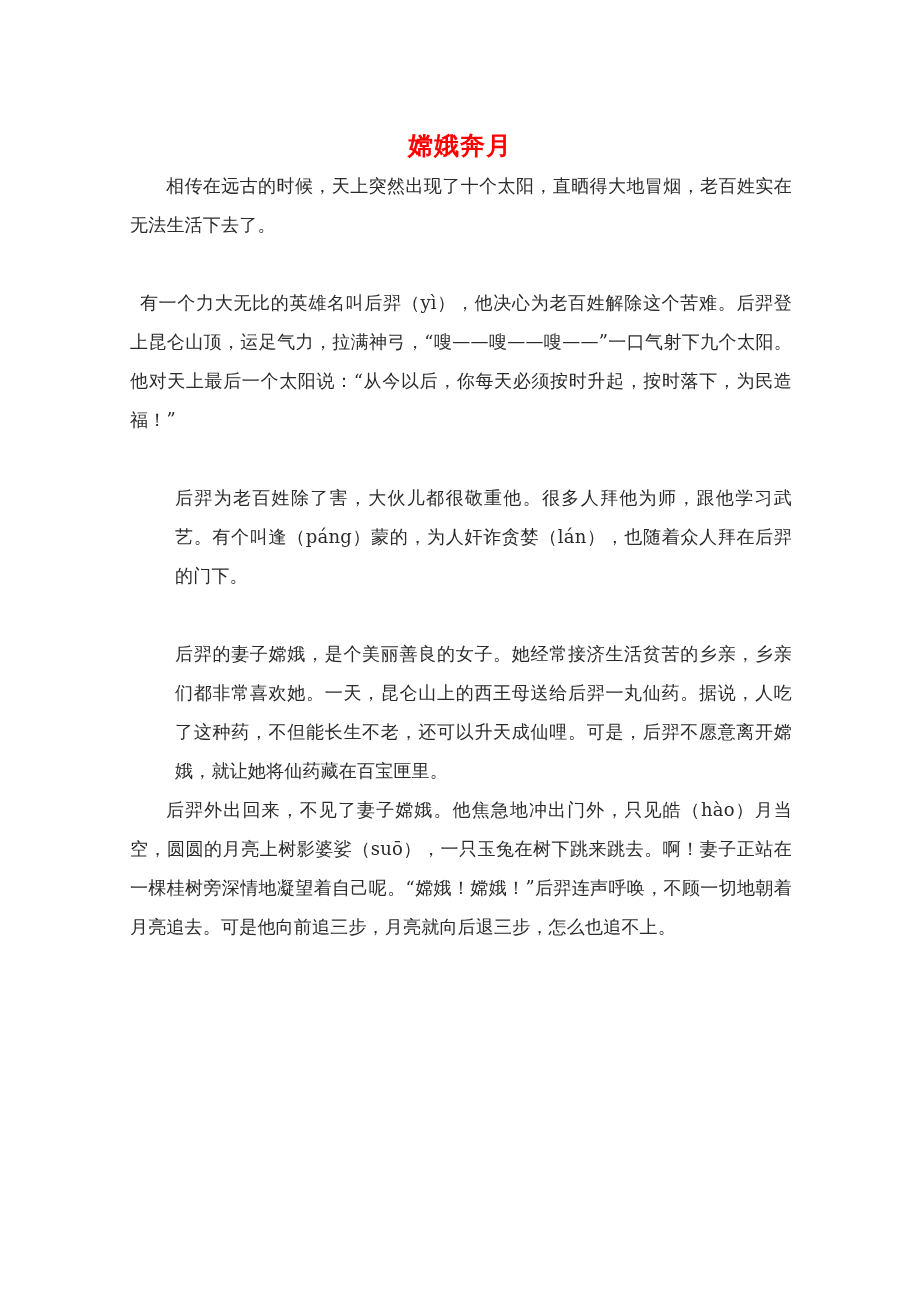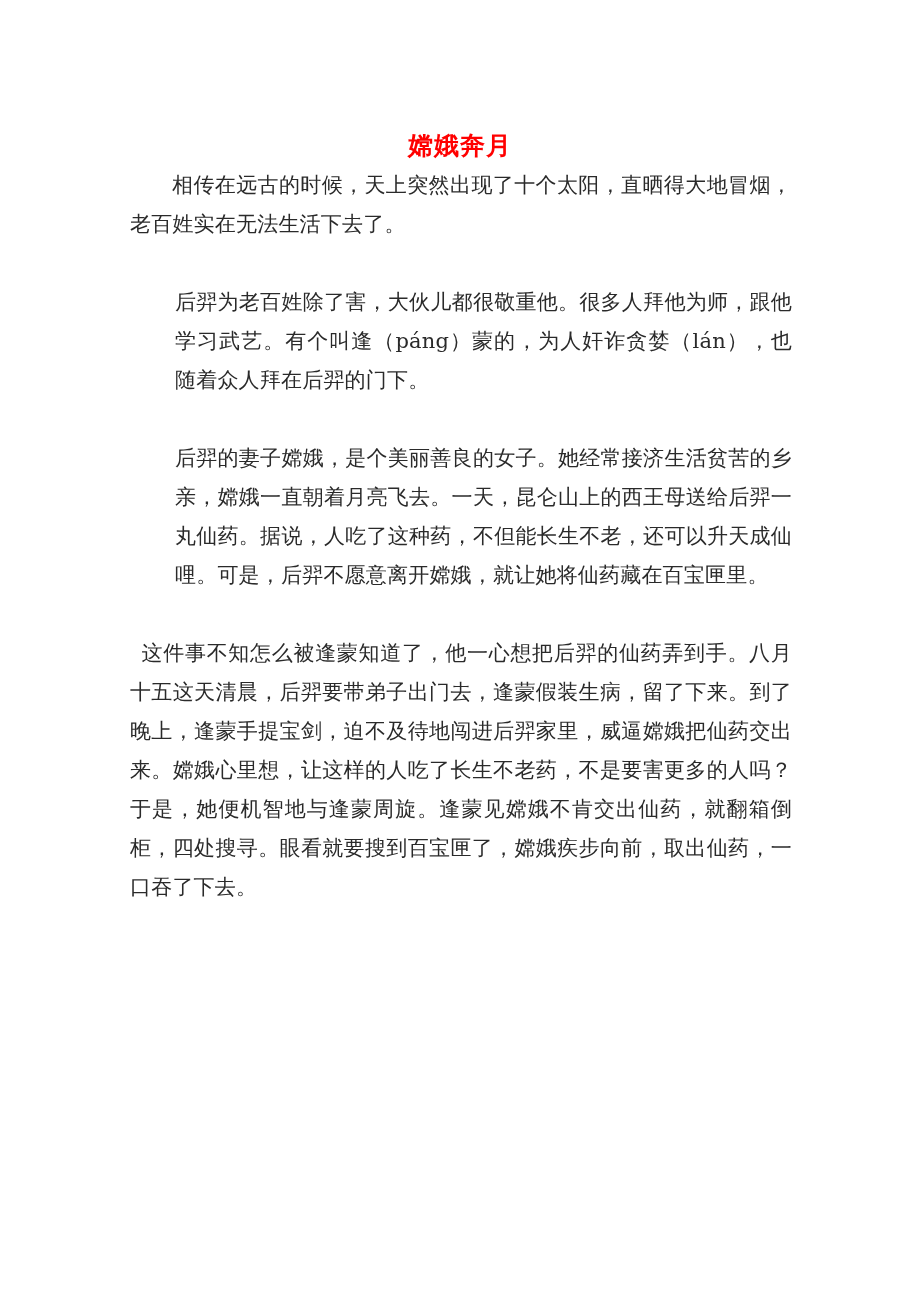--- a/index.html
+++ b/index.html
@@ -38,21 +38,21 @@
   }
 
   .body-text {
     position: absolute;
     left: 130px;
     top: 166px;
     width: 662px;
   }
 
   .para {
-    font-size: 21px;
+    font-size: 18px;
     line-height: 39px;
     text-align: justify;
     text-justify: inter-character;
     margin: 0;
     color: #2a2a2a;
     letter-spacing: 0.2px;
   }
 
   
   .gap-large { margin-top: 39px; }
@@ -66,24 +66,25 @@
 <body>
 
 <div class="page">
 
   <h1 class="doc-title">嫦娥奔月</h1>
 
   <div class="body-text">
 
     <p class="para indent-full gap-none">相传在远古的时候，天上突然出现了十个太阳，直晒得大地冒烟，老百姓实在无法生活下去了。</p>
 
+    <p class="para indent-half gap-large">有一个力大无比的英雄名叫后羿（yì），他决心为老百姓解除这个苦难。后羿登上昆仑山顶，运足气力，拉满神弓，“嗖——嗖——嗖——”一口气射下九个太阳。他对天上最后一个太阳说：“从今以后，你每天必须按时升起，按时落下，为民造福！”</p>
 
     <p class="para indent-none gap-large">后羿为老百姓除了害，大伙儿都很敬重他。很多人拜他为师，跟他学习武艺。有个叫逢（páng）蒙的，为人奸诈贪婪（lán），也随着众人拜在后羿的门下。</p>
 
-    <p class="para indent-none gap-large">后羿的妻子嫦娥，是个美丽善良的女子。她经常接济生活贫苦的乡亲，嫦娥一直朝着月亮飞去。一天，昆仑山上的西王母送给后羿一丸仙药。据说，人吃了这种药，不但能长生不老，还可以升天成仙哩。可是，后羿不愿意离开嫦娥，就让她将仙药藏在百宝匣里。</p>
-
-    <p class="para indent-half gap-large">这件事不知怎么被逢蒙知道了，他一心想把后羿的仙药弄到手。八月十五这天清晨，后羿要带弟子出门去，逢蒙假装生病，留了下来。到了晚上，逢蒙手提宝剑，迫不及待地闯进后羿家里，威逼嫦娥把仙药交出来。嫦娥心里想，让这样的人吃了长生不老药，不是要害更多的人吗？于是，她便机智地与逢蒙周旋。逢蒙见嫦娥不肯交出仙药，就翻箱倒柜，四处搜寻。眼看就要搜到百宝匣了，嫦娥疾步向前，取出仙药，一口吞了下去。</p>
+    <p class="para indent-none gap-large">后羿的妻子嫦娥，是个美丽善良的女子。她经常接济生活贫苦的乡亲，乡亲们都非常喜欢她。一天，昆仑山上的西王母送给后羿一丸仙药。据说，人吃了这种药，不但能长生不老，还可以升天成仙哩。可是，后羿不愿意离开嫦娥，就让她将仙药藏在百宝匣里。</p>
 
 
+
+    <p class="para indent-full gap-none">后羿外出回来，不见了妻子嫦娥。他焦急地冲出门外，只见皓（hào）月当空，圆圆的月亮上树影婆娑（suō），一只玉兔在树下跳来跳去。啊！妻子正站在一棵桂树旁深情地凝望着自己呢。“嫦娥！嫦娥！”后羿连声呼唤，不顾一切地朝着月亮追去。可是他向前追三步，月亮就向后退三步，怎么也追不上。</p>
 
   </div>
 
 </div>
 
 </body></html>

